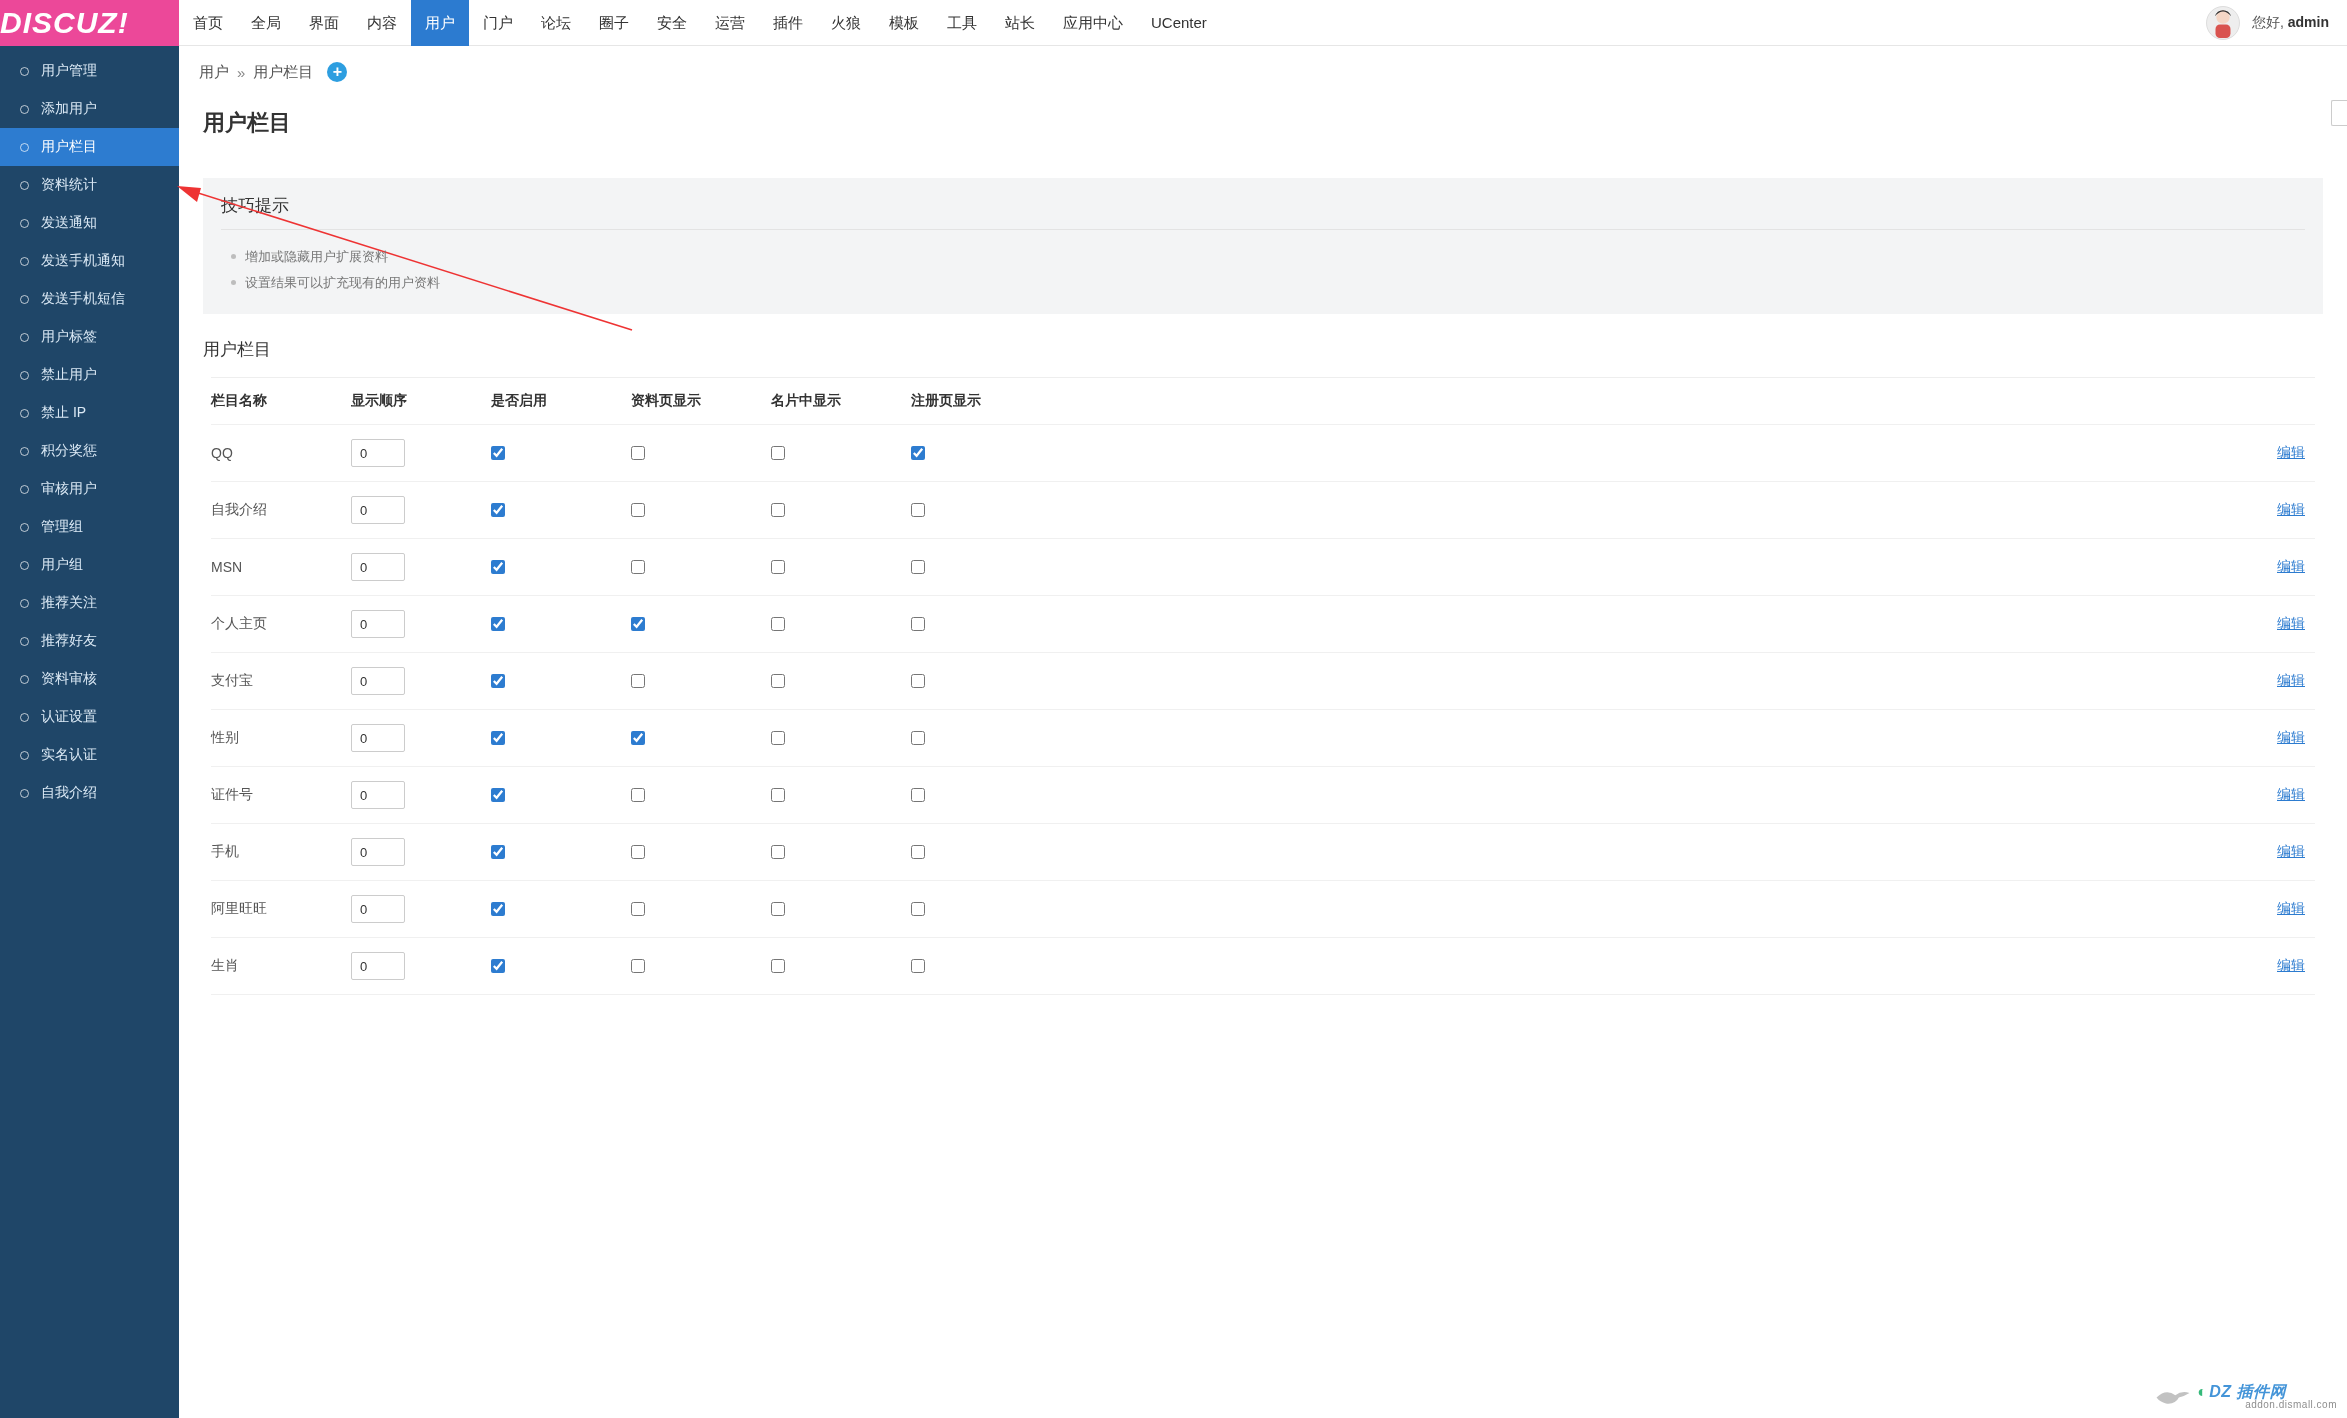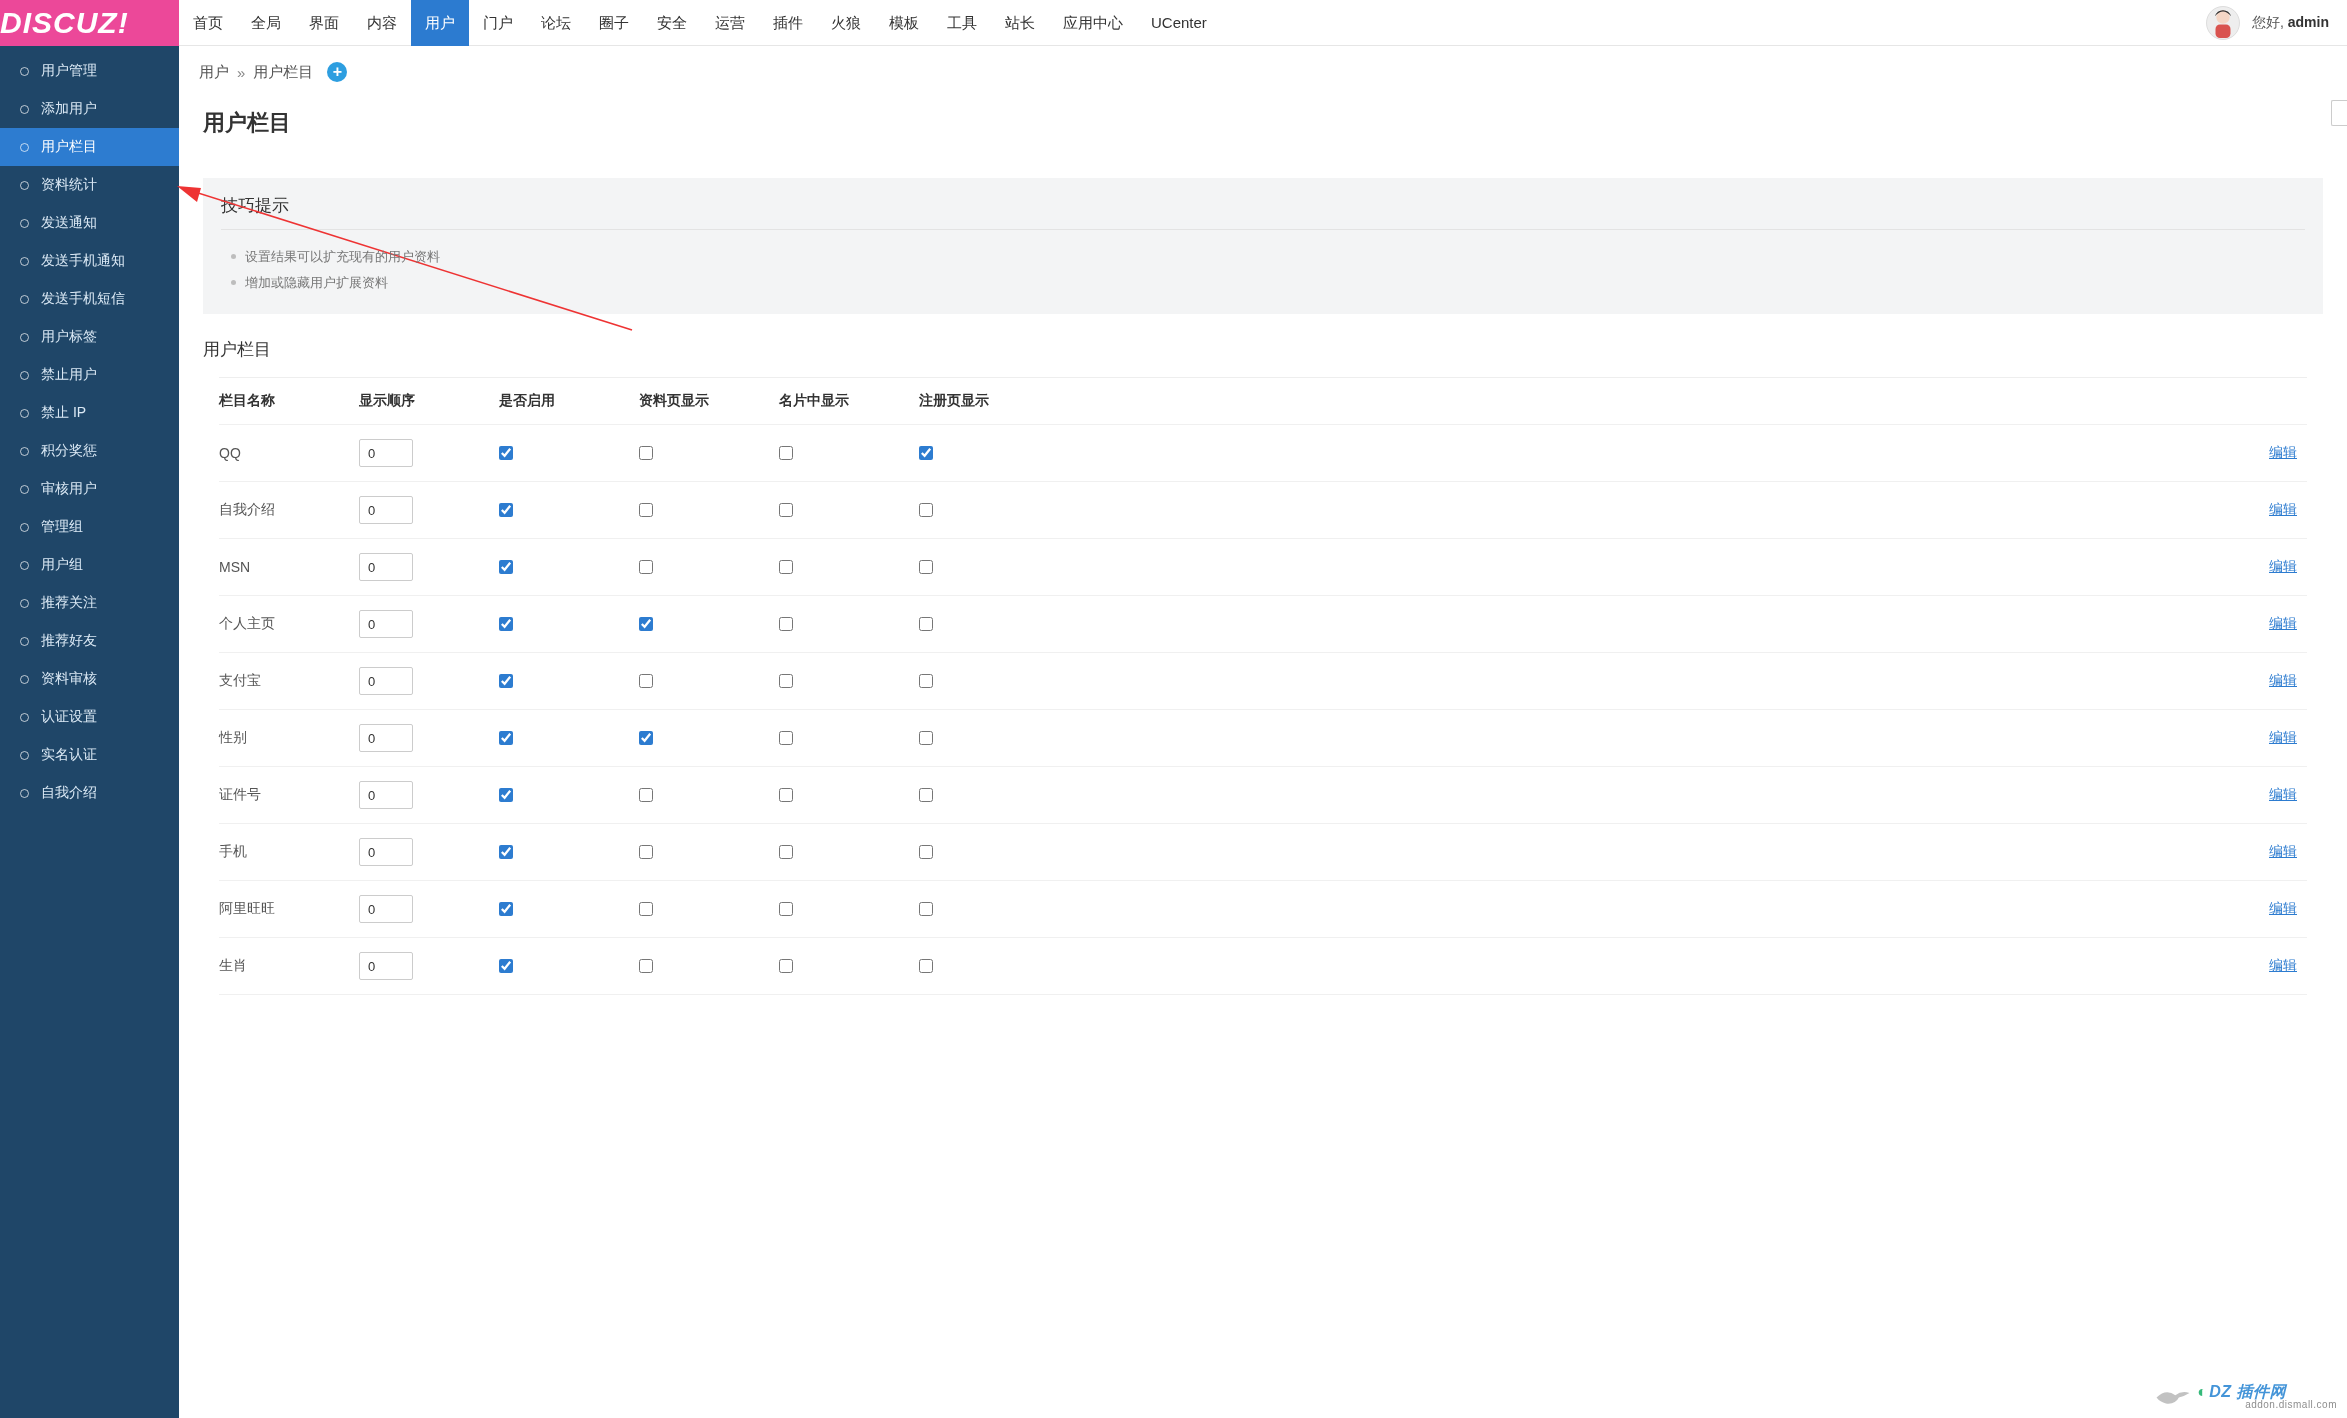--- a/index.html
+++ b/index.html
@@ -44,21 +44,21 @@
     
     .tips-box { margin: 22px 24px 0; background: #f3f4f5; padding: 16px 18px 18px; }
     .tips-title { font-size: 17px; color: #333; padding-bottom: 12px; border-bottom: 1px solid #e3e3e3; margin-bottom: 14px; }
     .tips-list { padding-left: 8px; }
     .tips-list li { list-style: none; position: relative; padding-left: 16px; color: #777; font-size: 13px; line-height: 26px; }
     .tips-list li::before { content: ""; width: 5px; height: 5px; background: #bdbdbd; border-radius: 50%; position: absolute; left: 2px; top: 10px; }
 
     .section-title { font-size: 17px; padding: 24px 24px 16px; }
 
     
-    .table { margin: 0 40px; border-top: 1px solid #eee; }
+    .table { margin: 0 32px; border-top: 1px solid #eee; }
     .thead, .trow { display: grid; grid-template-columns: 140px 140px 140px 140px 140px 1fr 120px; align-items: center; padding: 14px 0; border-bottom: 1px solid #f0f0f0; }
     .thead { font-weight: 700; color: #333; }
     .trow .name { color: #555; }
     .order-input { width: 54px; height: 28px; padding: 0 8px; border: 1px solid #ccc; border-radius: 2px; font-size: 13px; color: #333; }
     .chk-cell { display: flex; justify-content: flex-start; }
     .chk { width: 14px; height: 14px; accent-color: #2d7cd0; }
     .edit-link { color: #2d7cd0; text-decoration: underline; font-size: 14px; text-align: right; padding-right: 10px; }
 
     
     .arrow-overlay { position: absolute; left: -2px; top: 64px; width: 470px; height: 260px; pointer-events: none; }
@@ -208,22 +208,22 @@
       <span class="add-btn">+</span>
     </div>
     <div class="right-searchbox"></div>
 
     <h1 class="page-title">用户栏目</h1>
 
 
     <div class="tips-box">
       <div class="tips-title">技巧提示</div>
       <ul class="tips-list">
+          <li>增加或隐藏用户扩展资料</li>
           <li>设置结果可以扩充现有的用户资料</li>
-          <li>增加或隐藏用户扩展资料</li>
         </ul>
     </div>
 
     <div class="section-title">用户栏目</div>
 
     <div class="table">
       <div class="thead">
         <div>栏目名称</div>
         <div>显示顺序</div>
         <div>是否启用</div>

